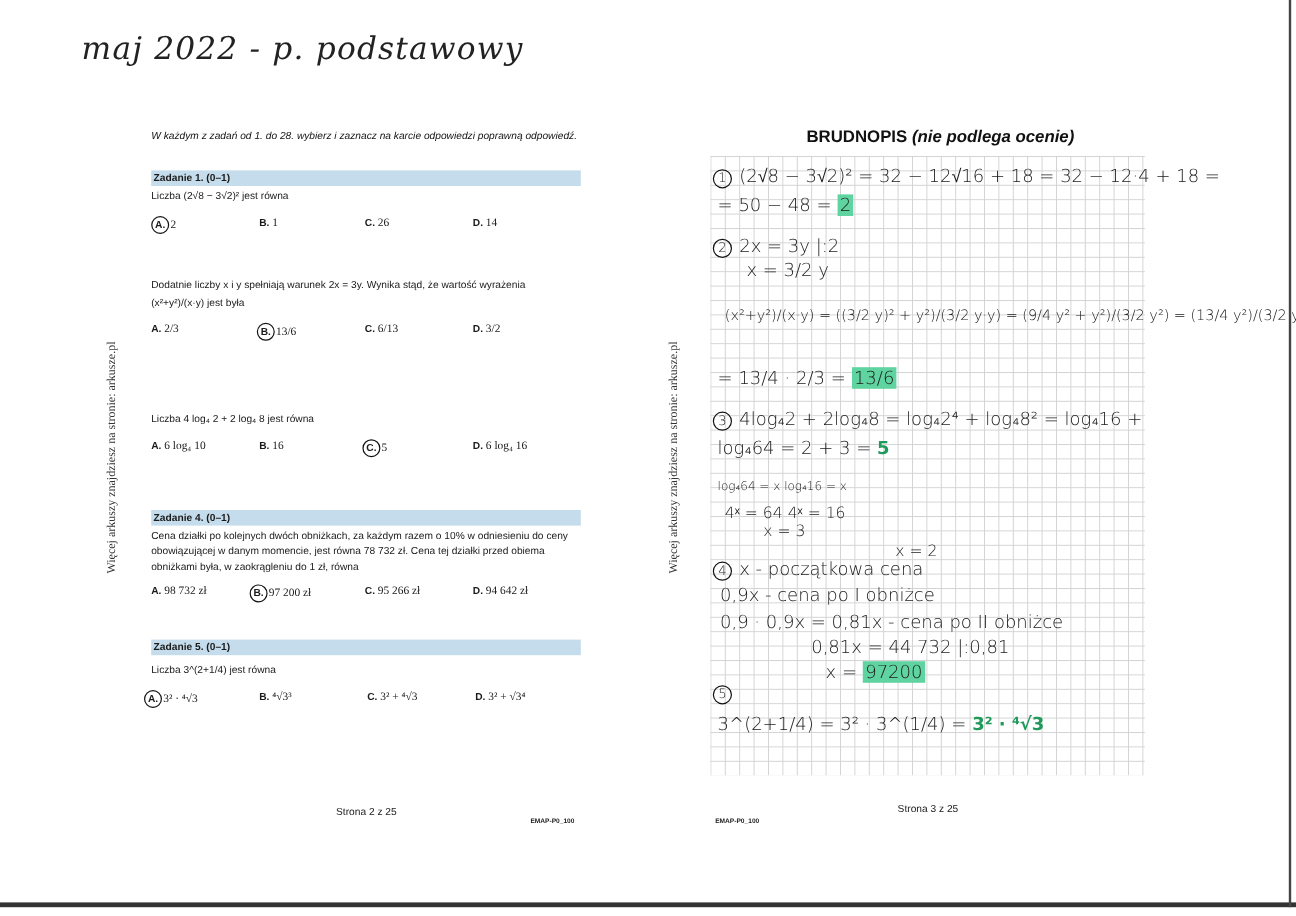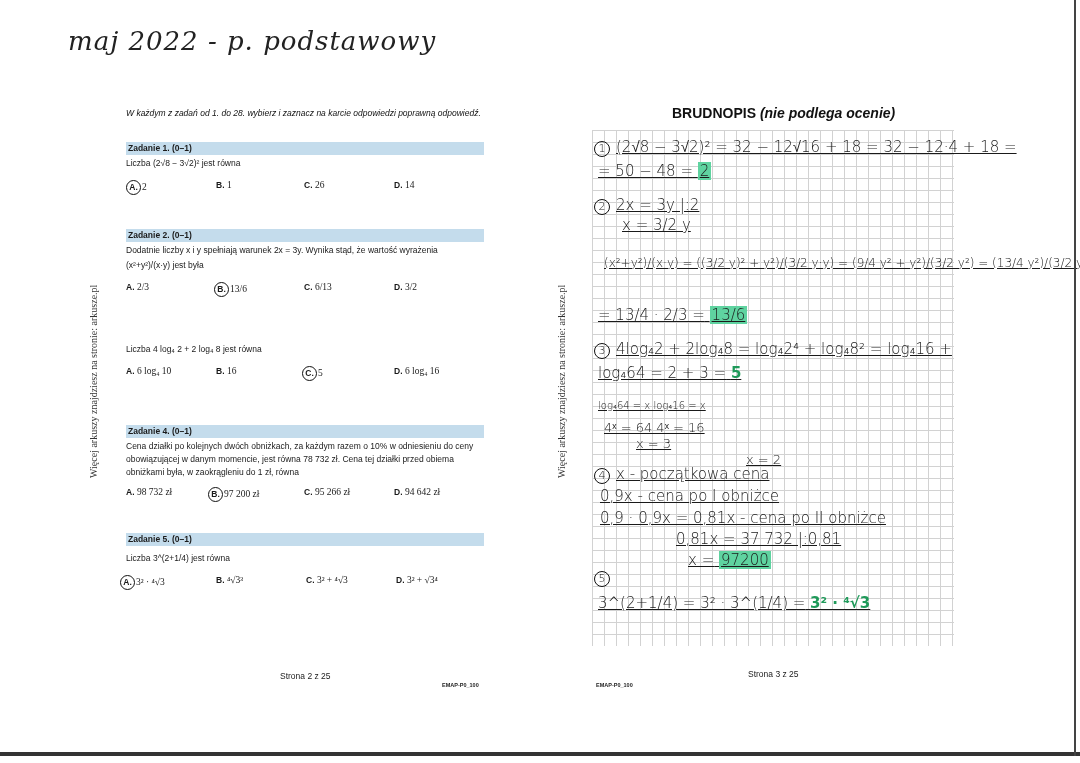--- a/index.html
+++ b/index.html
@@ -17,21 +17,21 @@
   .ans b{font-weight:bold;}
   .ans .val{font-family:"Liberation Serif",serif;font-size:9.5px;}
   .circled{display:inline-block;border:1.6px solid #111;border-radius:50%;width:13px;height:13px;line-height:13px;text-align:center;margin-right:1px;}
   .footer{position:absolute;font-size:8.5px;color:#222;}
   .code{position:absolute;font-size:5.5px;font-weight:bold;color:#222;}
   #brud-title{position:absolute;left:672px;top:105px;font-size:14px;font-weight:bold;color:#111;}
   #brud-title i{font-style:italic;}
   #grid{position:absolute;left:592px;top:130px;width:362px;height:516px;
     background-image:linear-gradient(#c8c8c8 1px,transparent 1px),linear-gradient(90deg,#c8c8c8 1px,transparent 1px);
     background-size:12px 12px;background-position:0 0;opacity:.8;}
-  .line{position:absolute;font-size:15px;color:#1a1a1a;white-space:nowrap;font-family:"DejaVu Sans",sans-serif;font-weight:300;text-decoration:underline;}
+  .line{position:absolute;font-size:15px;color:#1a1a1a;white-space:nowrap;font-family:"DejaVu Sans",sans-serif;font-weight:300;}
   .hl-green{background:#5fd3a0;color:#1a1a1a;padding:0 2px;}
   .txt-green{color:#1f9a5a;font-weight:bold;}
   .num{display:inline-block;border:1.3px solid #111;border-radius:50%;width:14px;height:14px;line-height:14px;text-align:center;font-size:11px;margin-right:6px;}
   #bottom-edge{position:absolute;left:0;top:752px;width:1080px;height:4px;background:#333;}
   #right-edge{position:absolute;left:1074px;top:0;width:2px;height:756px;background:#444;}
 </style>
 </head>
 <body>
 
 <div id="title">maj 2022 - p. podstawowy</div>
@@ -46,21 +46,20 @@
   <div class="task-body">Liczba (2√8 − 3√2)² jest równa</div>
   <div class="answers">
     <span class="ans" style="left:0"><b class="circled">A.</b><span class="val">2</span></span>
     <span class="ans" style="left:90px"><b>B.</b> <span class="val">1</span></span>
     <span class="ans" style="left:178px"><b>C.</b> <span class="val">26</span></span>
     <span class="ans" style="left:268px"><b>D.</b> <span class="val">14</span></span>
   </div>
 </div>
 
 <div class="task" style="top:229px">
-  <div class="task-head">Zadanie 2. (0–1)</div>
   <div class="task-body">Dodatnie liczby x i y spełniają warunek 2x = 3y. Wynika stąd, że wartość wyrażenia</div>
   <div class="task-body">(x²+y²)/(x·y) jest była</div>
   <div class="answers">
     <span class="ans" style="left:0"><b>A.</b> <span class="val">2/3</span></span>
     <span class="ans" style="left:88px"><b class="circled">B.</b><span class="val">13/6</span></span>
     <span class="ans" style="left:178px"><b>C.</b> <span class="val">6/13</span></span>
     <span class="ans" style="left:268px"><b>D.</b> <span class="val">3/2</span></span>
   </div>
 </div>
 
@@ -115,21 +114,21 @@
 <div class="line" style="left:594px;top:340px"><span class="num">3</span><span>4log₄2 + 2log₄8 = log₄2⁴ + log₄8² = log₄16 +</span></div>
 <div class="line" style="left:598px;top:364px"><span>log₄64 = 2 + 3 =</span> <span class="txt-green">5</span></div>
 <div class="line" style="left:598px;top:400px;font-size:10px">log₄64 = x    log₄16 = x</div>
 <div class="line" style="left:604px;top:420px;font-size:13px">4ˣ = 64        4ˣ = 16</div>
 <div class="line" style="left:636px;top:436px;font-size:13px">x = 3</div>
 <div class="line" style="left:746px;top:452px;font-size:13px">x = 2</div>
 
 <div class="line" style="left:594px;top:465px"><span class="num">4</span><span>x - początkowa cena</span></div>
 <div class="line" style="left:600px;top:487px">0,9x - cena po I obniżce</div>
 <div class="line" style="left:600px;top:509px">0,9 · 0,9x = 0,81x - cena po II obniżce</div>
-<div class="line" style="left:676px;top:530px">0,81x = 37 732  |:0,81</div>
+<div class="line" style="left:676px;top:530px">0,81x = 44 732  |:0,81</div>
 <div class="line" style="left:688px;top:551px"><span>x =</span> <span class="hl-green">97200</span></div>
 
 <div class="line" style="left:594px;top:568px"><span class="num">5</span></div>
 <div class="line" style="left:598px;top:594px"><span>3^(2+1/4) = 3² · 3^(1/4) =</span> <span class="txt-green">3² · ⁴√3</span></div>
 
 <div class="footer" style="left:748px;top:669px">Strona 3 z 25</div>
 <div class="code" style="left:596px;top:682px">EMAP-P0_100</div>
 
 <div id="bottom-edge"></div>
 <div id="right-edge"></div>

